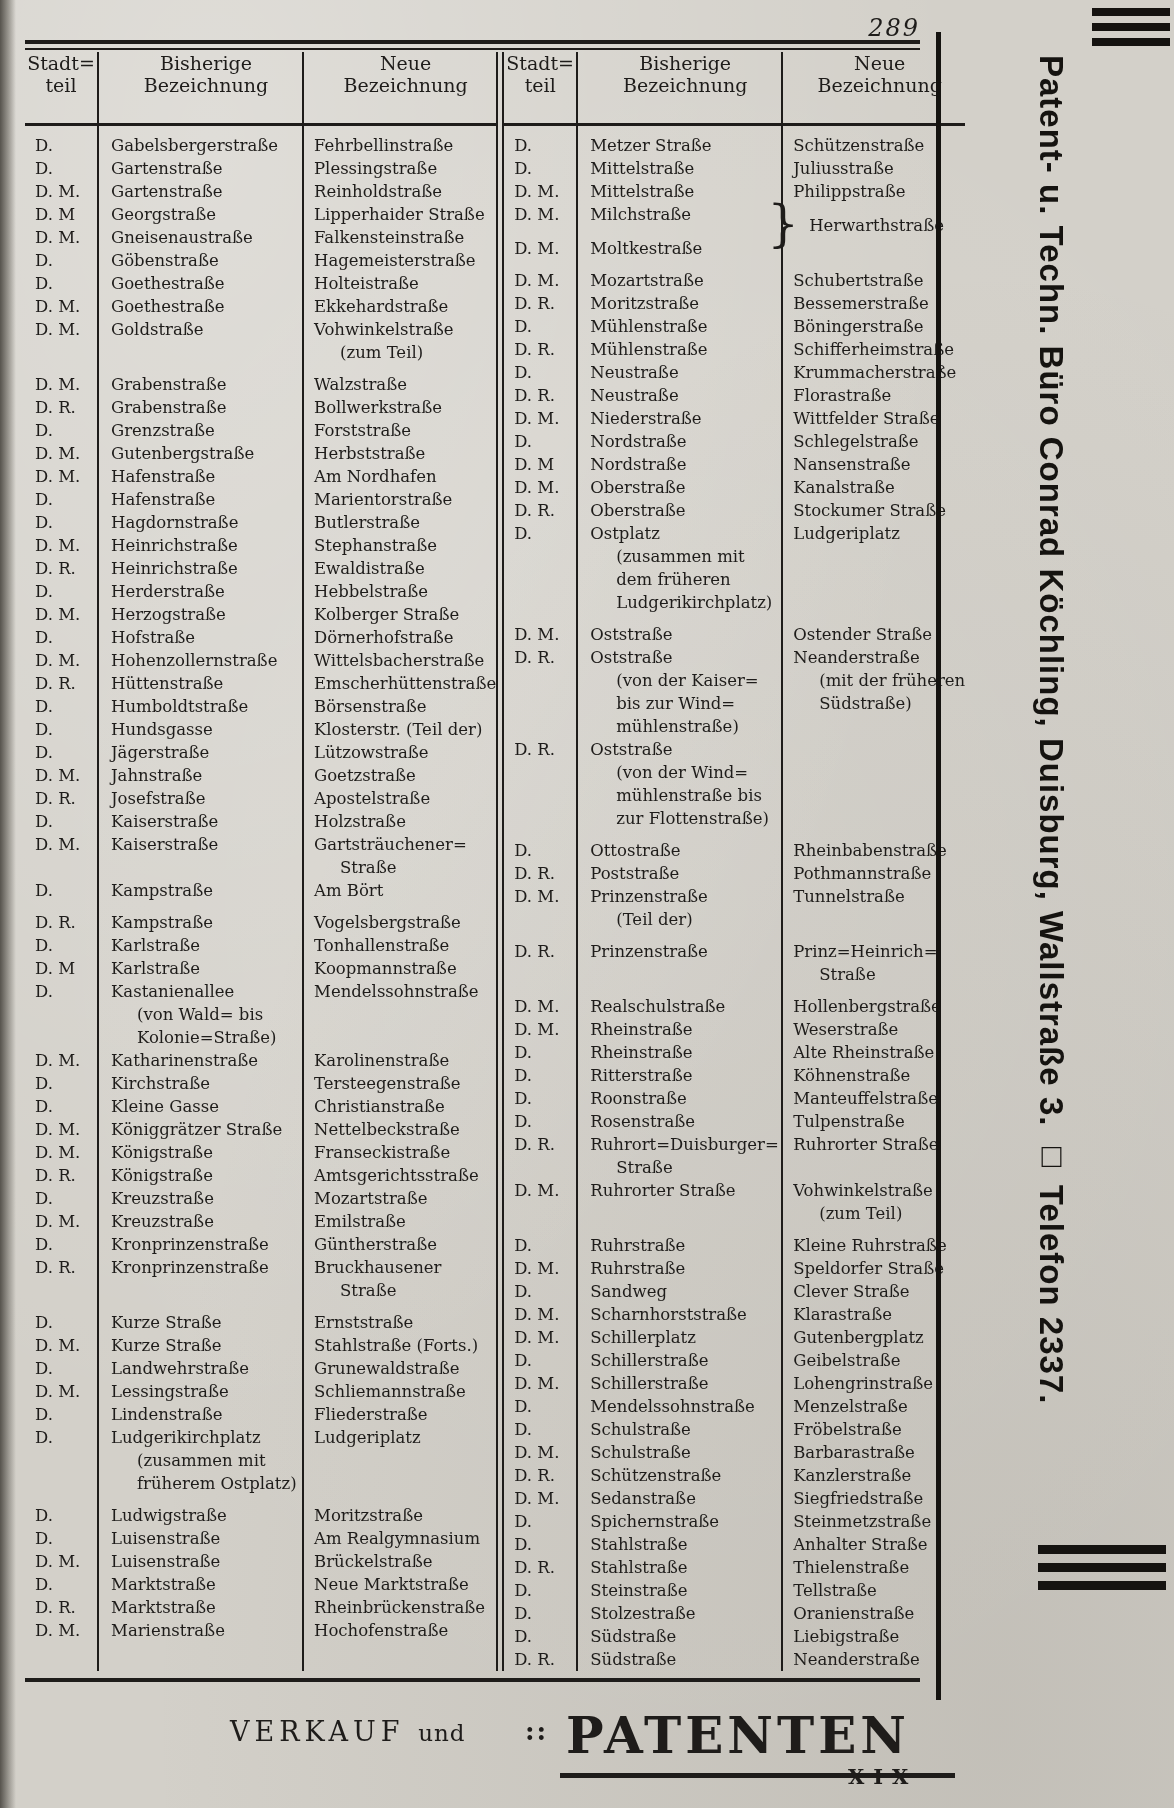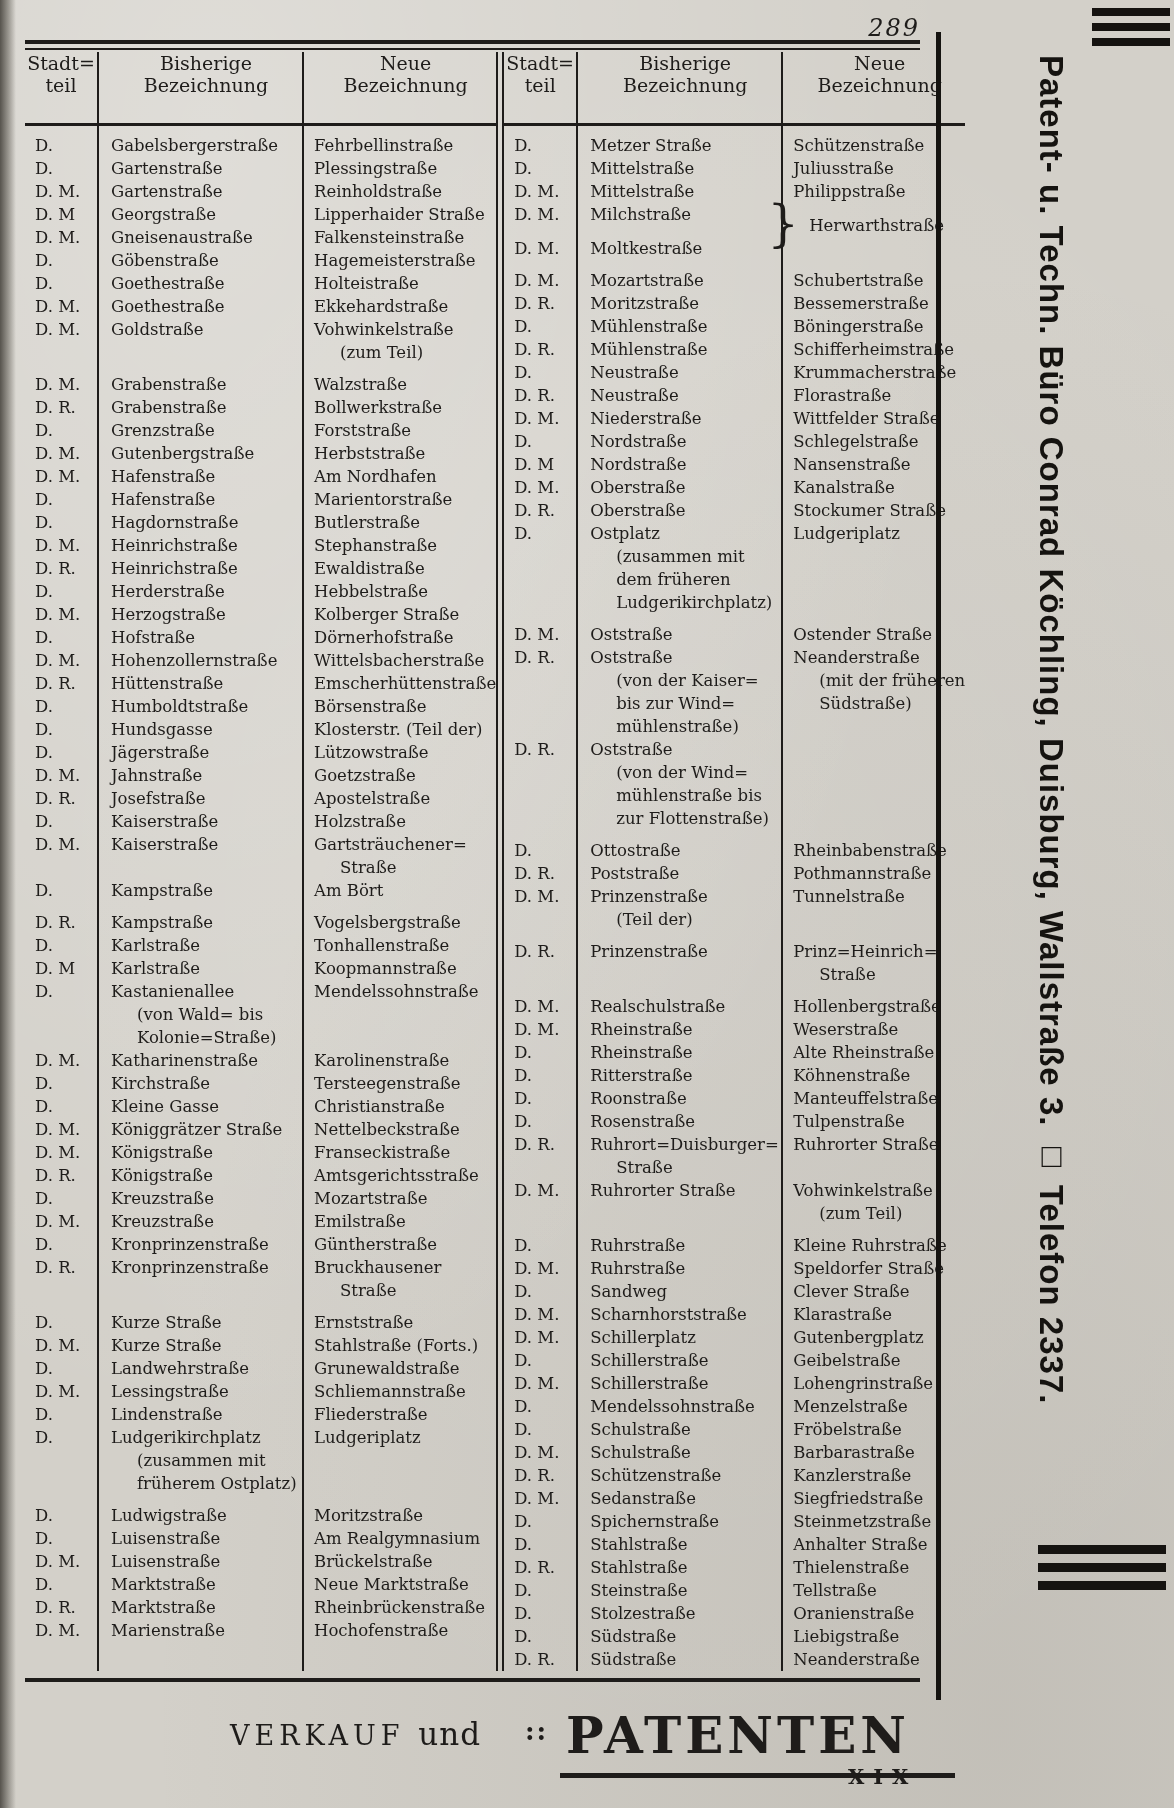--- a/index.html
+++ b/index.html
@@ -36,21 +36,21 @@
   .c-old{width:205px;flex:none;padding-left:14px;white-space:nowrap;}
   .c-new{flex:1;padding-left:12px;position:relative;white-space:nowrap;}
   .c-old .cont{padding-left:26px;}
   .c-new .cont-new{padding-left:26px;}
   .c-new.braced > div{padding-top:11px;padding-left:16px;}
   .brace{position:absolute;left:-14px;top:-4px;font-size:50px;font-weight:400;line-height:50px;}
   .rule-bottom{position:absolute;left:25px;top:1678px;width:895px;height:4px;background:#1e1c1a;}
   .footer{position:absolute;left:25px;top:1698px;width:895px;height:110px;}
   .vk-line1{position:absolute;left:205px;top:18px;font-size:27px;letter-spacing:5px;white-space:nowrap;}
   .vk-line2{position:absolute;left:205px;top:56px;font-size:27px;letter-spacing:5px;white-space:nowrap;}
-  .vk-small{font-size:31px;letter-spacing:1px;}
+  .vk-small{font-size:23px;letter-spacing:1px;}
   .vk-dots{position:absolute;left:500px;top:18px;font-size:26px;font-weight:bold;letter-spacing:2px;}
   .patenten{position:absolute;left:535px;top:8px;font-size:50px;font-weight:bold;letter-spacing:4px;
     border-bottom:5px solid #1e1c1a;padding:0 45px 8px 6px;white-space:nowrap;}
   .sidebar-rule{position:absolute;left:936px;top:32px;width:5px;height:1668px;background:#151310;}
   .sidebar-text{position:absolute;left:955px;top:55px;width:115px;height:1640px;
     writing-mode:vertical-rl;font-family:"Liberation Sans", sans-serif;font-weight:bold;
     font-size:33px;letter-spacing:1px;white-space:nowrap;color:#151310;}
   .bars{position:absolute;}
   .bars div{background:#151310;}
   .bars-top{right:4px;top:8px;width:78px;}

